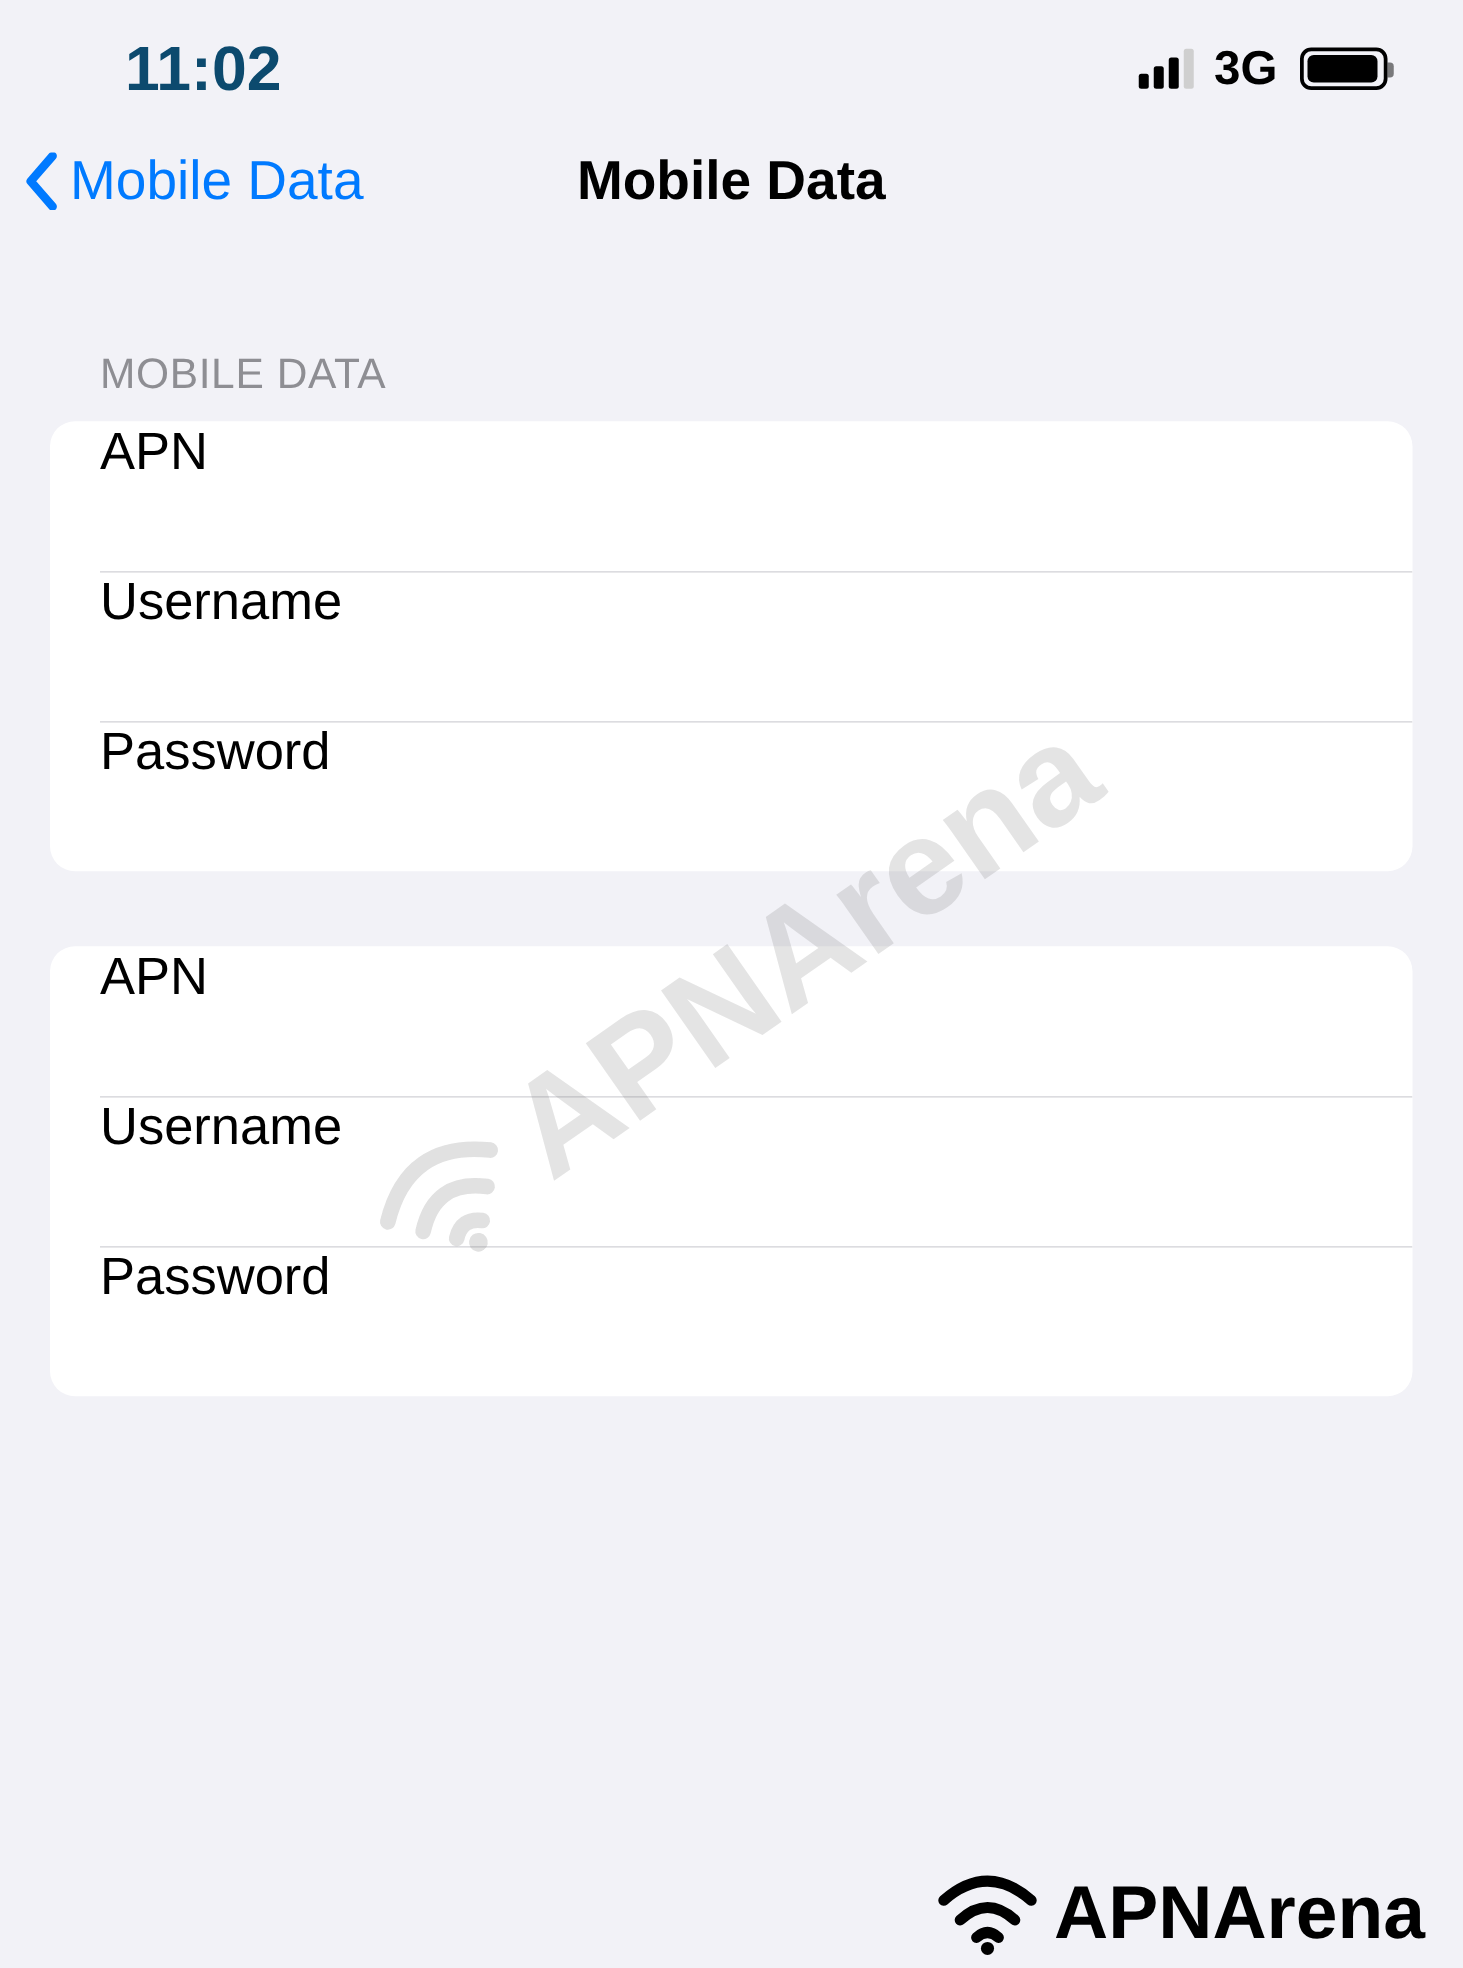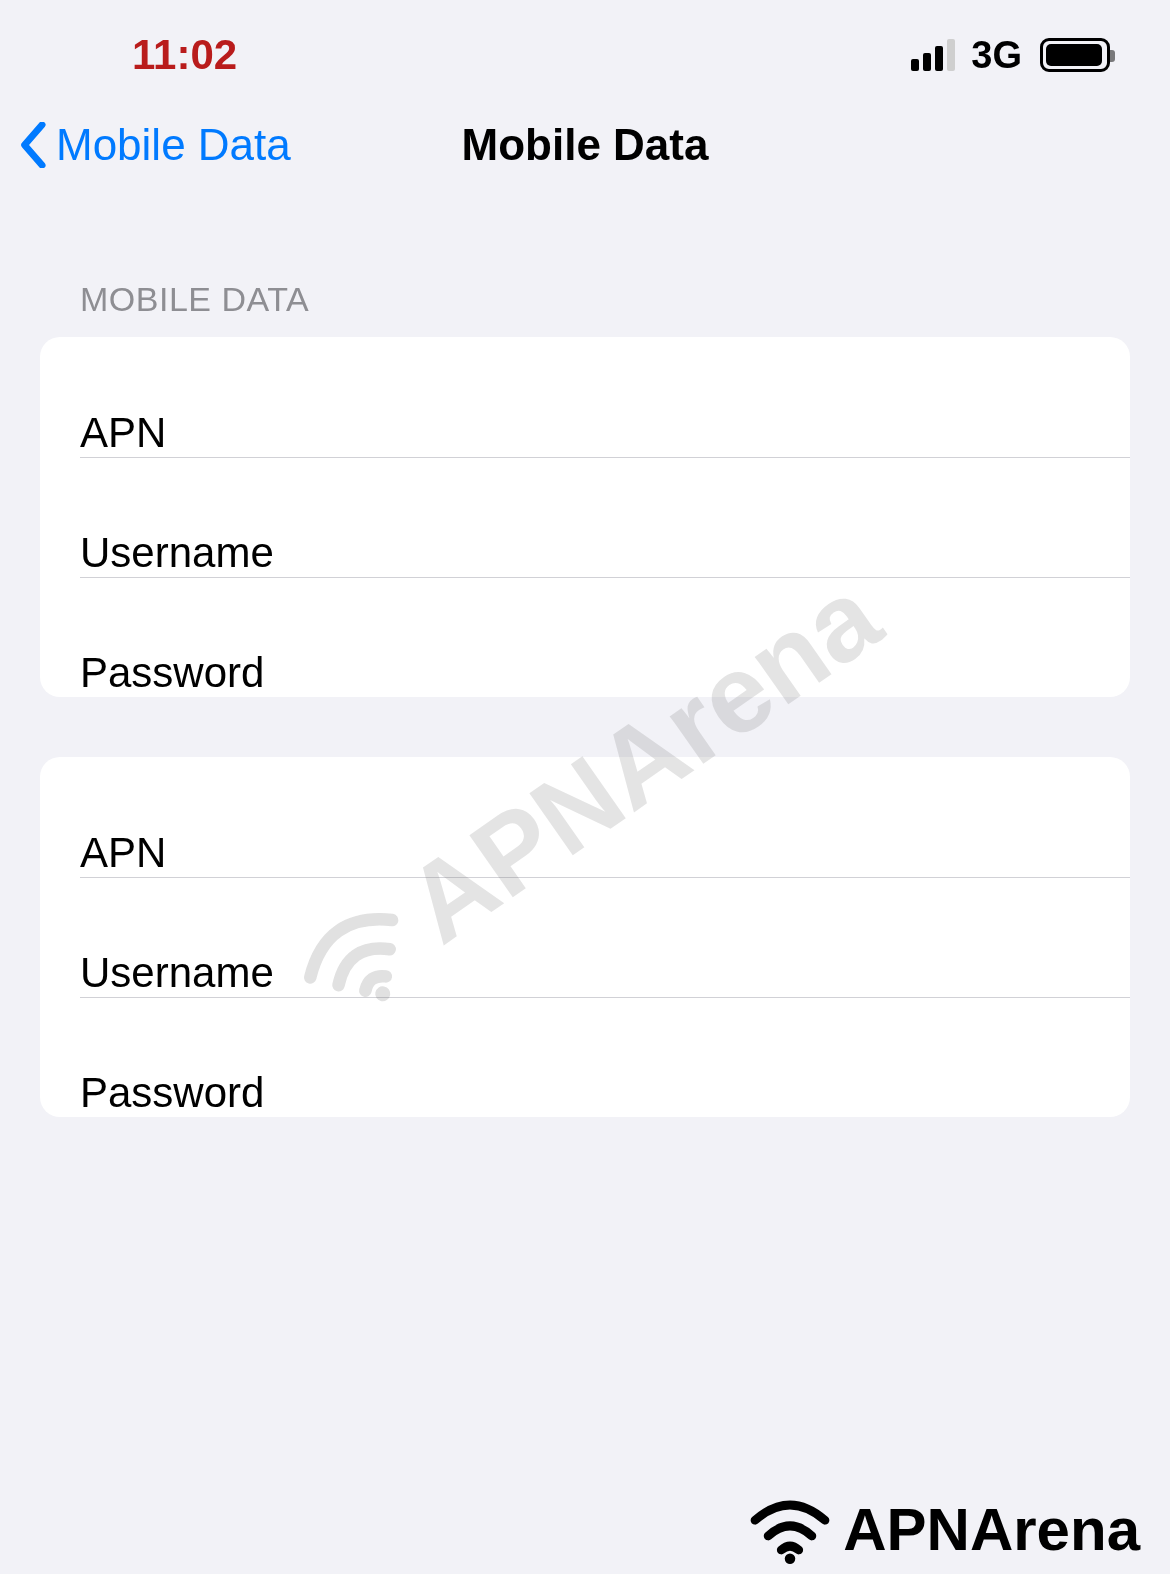--- a/index.html
+++ b/index.html
@@ -16,24 +16,23 @@
       overflow: hidden;
     }
     .status-bar {
       display: flex;
       justify-content: space-between;
       align-items: center;
       padding: 30px 60px 20px 100px;
       height: 100px;
     }
     .status-time {
-      font-size: 42px;
+      font-size: 50px;
       font-weight: 600;
-      color: #b91c1c;
-      margin-left: 32px;
+      color: #0c4a6e;
     }
     .status-right {
       display: flex;
       align-items: center;
       gap: 10px;
     }
     .signal-bars {
       display: flex;
       align-items: flex-end;
       gap: 4px;
@@ -120,21 +119,21 @@
       text-transform: uppercase;
     }
     .section-group {
       background: #fff;
       margin: 0 40px;
       border-radius: 20px;
       overflow: hidden;
     }
     .row {
       display: flex;
-      align-items: flex-end;
+      align-items: flex-start;
       min-height: 120px;
       padding: 0 40px;
       position: relative;
       gap: 15px;
     }
     .row + .row::before {
       content: "";
       position: absolute;
       top: 0;
       left: 40px;

